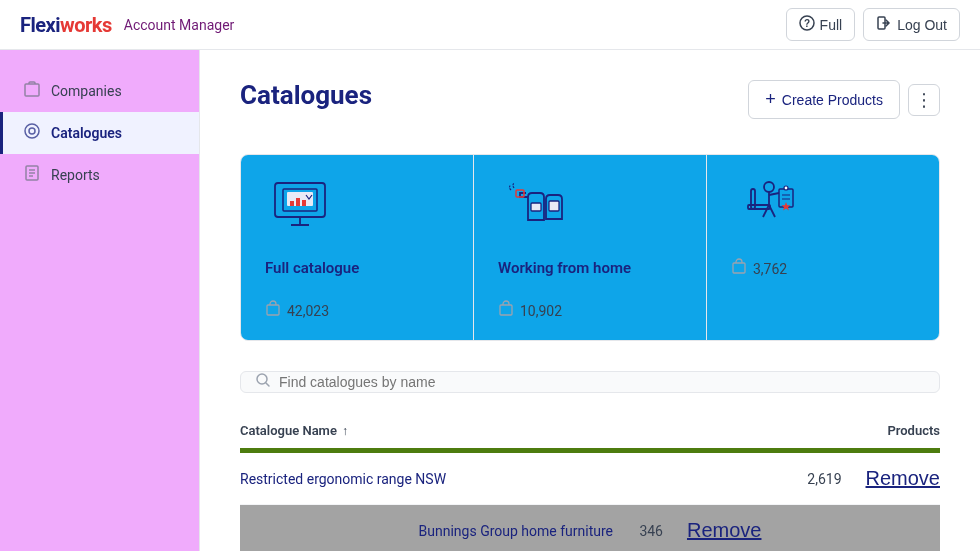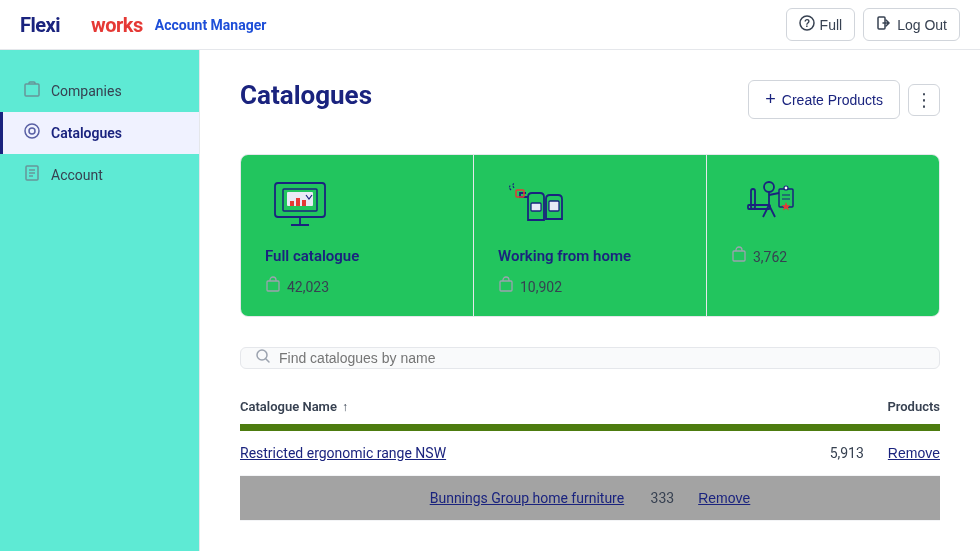--- a/index.html
+++ b/index.html
@@ -7,60 +7,60 @@
 
     
     .header {
       display: flex; align-items: center; justify-content: space-between;
       height: 50px; padding: 0 20px;
       border-bottom: 1px solid #e5e7eb;
       position: fixed; top: 0; left: 0; right: 0; background: #fff; z-index: 100;
     }
     .header-left { display: flex; align-items: center; gap: 12px; }
     .logo-text { font-size: 20px; font-weight: 700; color: #1a237e; letter-spacing: -0.5px; }
-    .logo-text span { color: #e53935; padding-left: 31px; }
-    .header-subtitle { font-size: 14px; color: #1d4ed8; font-weight: 700; }
+    .logo-text span { color: #e53935; }
+    .header-subtitle { font-size: 14px; color: #701a75; font-weight: 400; }
     .header-right { display: flex; align-items: center; gap: 8px; }
     .header-btn {
       display: flex; align-items: center; gap: 5px;
       padding: 6px 12px; border: 1px solid #d1d5db; border-radius: 6px;
       background: #fff; cursor: pointer; font-size: 14px; color: #374151;
     }
 
     
     .layout { display: flex; margin-top: 50px; height: calc(100vh - 50px); }
 
     
     .sidebar {
       width: 200px; min-width: 200px;
       border-right: 1px solid #e5e7eb;
       padding: 20px 0;
-      background: #5eead4;
+      background: #f0abfc;
     }
     .sidebar-item {
       display: flex; align-items: center; gap: 10px;
       padding: 10px 20px; cursor: pointer; font-size: 14px; color: #374151;
       border-left: 3px solid transparent;
     }
     .sidebar-item.active { color: #1a237e; font-weight: 600; border-left: 3px solid #1a237e; background: #f0f2ff; }
     .sidebar-icon { font-size: 16px; opacity: 0.7; }
 
     
     .main { flex: 1; padding: 30px 40px; overflow-y: auto; background: #fff; }
 
     
     .page-title { font-size: 26px; font-weight: 700; color: #1a237e; margin-bottom: 24px; }
 
     
     .catalogue-cards { display: flex; gap: 0; border: 1px solid #e5e7eb; border-radius: 8px; margin-bottom: 30px; overflow: hidden; }
     .catalogue-card {
       flex: 1; padding: 20px 24px;
       border-right: 1px solid #e5e7eb;
-      display: flex; flex-direction: column; align-items: flex-start; gap: 12px;
-      background: #22c55e;
+      display: flex; flex-direction: column; align-items: flex-start; gap: 24px;
+      background: #0ea5e9;
     }
     .catalogue-card:last-child { border-right: none; }
     .card-name { font-size: 15px; font-weight: 600; color: #1a237e; }
     .card-count { display: flex; align-items: center; gap: 6px; font-size: 14px; color: #374151; }
     .card-illustration { height: 60px; display: flex; align-items: center; justify-content: center; }
     .create-btn {
       display: flex; align-items: center; gap: 6px;
       padding: 8px 16px; border: 1px solid #d1d5db; border-radius: 6px;
       background: #fff; cursor: pointer; font-size: 14px; color: #1a237e; font-weight: 500;
     }
@@ -80,33 +80,33 @@
       margin-bottom: 20px; background: #f9fafb;
     }
     .search-icon { color: #9ca3af; font-size: 16px; }
     .search-input {
       border: none; background: transparent; outline: none; font-size: 14px; color: #374151; width: 100%;
     }
 
     
     .table-header {
       display: flex; justify-content: space-between; align-items: center;
-      padding: 10px 0; border-bottom: 7px solid #4d7c0f;
+      padding: 10px 0; border-bottom: 5px solid #4d7c0f;
       font-size: 13px; font-weight: 600; color: #374151;
     }
     .table-header-left { display: flex; align-items: center; gap: 5px; }
     .sort-icon { font-size: 12px; color: #374151; }
     .table-row {
       display: flex; justify-content: space-between; align-items: center;
       padding: 14px 0; border-bottom: 1px solid #f3f4f6;
     }
-    .table-row-name { color: #1a237e; text-decoration: underline; cursor: pointer; font-size: 14px; }
+    .table-row-name { color: #1a237e; cursor: pointer; font-size: 14px; }
     .table-row-right { display: flex; align-items: center; gap: 24px; }
     .table-row-count { font-size: 14px; color: #374151; min-width: 50px; text-align: right; }
-    .remove-btn { color: #1a237e; text-decoration: underline; cursor: pointer; font-size: 14px; background: none; border: none; }
+    .remove-btn { color: #1a237e; text-decoration: underline; cursor: pointer; font-size: 20px; background: none; border: none; }
 
     
     svg { overflow: visible; }
   </style>
 </head>
 <body>
 
 <div class="header">
   <div class="header-left">
     <div class="logo-text">
@@ -159,21 +159,21 @@
     </div>
     <div class="sidebar-item">
       <span class="sidebar-icon">
         <svg width="18" height="18" viewBox="0 0 18 18" fill="none">
           <rect x="3" y="2" width="12" height="14" rx="1" stroke="#6b7280" stroke-width="1.5"></rect>
           <line x1="6" y1="6" x2="12" y2="6" stroke="#6b7280" stroke-width="1.5"></line>
           <line x1="6" y1="9" x2="12" y2="9" stroke="#6b7280" stroke-width="1.5"></line>
           <line x1="6" y1="12" x2="10" y2="12" stroke="#6b7280" stroke-width="1.5"></line>
         </svg>
       </span>
-      <span>Account</span>
+      <span>Reports</span>
     </div>
   </div>
 
   <div class="main">
 
     <div class="top-row">
       <h1 class="page-title">Catalogues</h1>
       <div style="display:flex;gap:8px;align-items:center;">
         <button class="create-btn">
           <span style="font-size:18px;font-weight:300;">+</span>
@@ -297,27 +297,27 @@
       <div class="table-header-left">
         <span>Catalogue Name</span>
         <span class="sort-icon">↑</span>
       </div>
       <div>Products</div>
     </div>
 
     <div class="table-row">
       <a class="table-row-name">Restricted ergonomic range NSW</a>
       <div class="table-row-right">
-        <span class="table-row-count">5,913</span>
+        <span class="table-row-count">2,619</span>
         <button class="remove-btn">Remove</button>
       </div>
     </div>
 
     <div class="table-row" style="background:#a3a3a3;justify-content:center;">
       <a class="table-row-name">Bunnings Group home furniture</a>
       <div class="table-row-right">
-        <span class="table-row-count">333</span>
+        <span class="table-row-count">346</span>
         <button class="remove-btn">Remove</button>
       </div>
     </div>
 
   </div>
 </div>
 
 </body></html>

